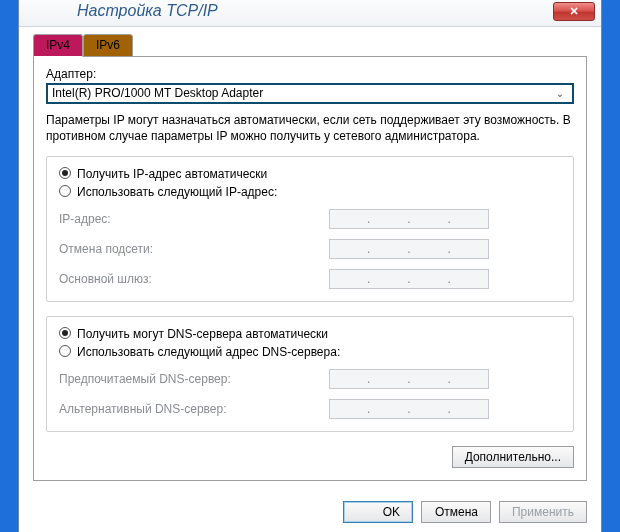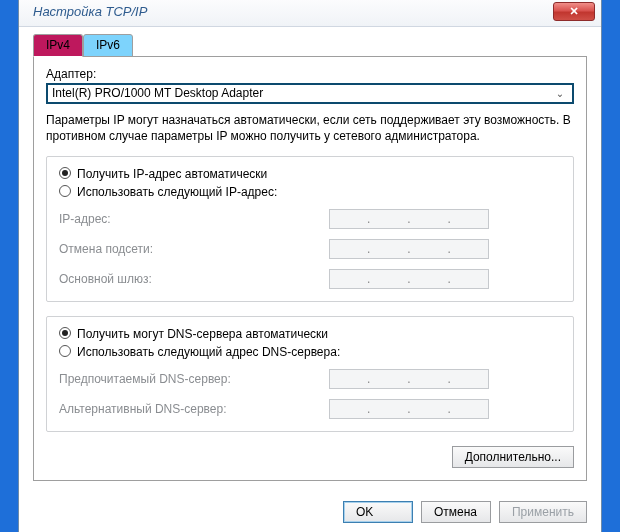--- a/index.html
+++ b/index.html
@@ -26,21 +26,22 @@
     display: flex;
     align-items: center;
     justify-content: space-between;
     padding: 0 6px 0 14px;
     background: linear-gradient(#fdfdfe,#f0f3f7);
     border-bottom: 1px solid #d0d7e1;
   }
   .titlebar .title {
     color: #2e5b8e;
     font-style: italic;
-    font-size: 13px;
+    font-size: 16px;
+    margin-left: 44px;
   }
   .close-btn {
     width: 42px;
     height: 19px;
     background: linear-gradient(#f08e89,#d9534f 45%,#c1362f 55%,#cf4e46);
     border: 1px solid #8e2b2b;
     border-radius: 3px;
     display: flex;
     align-items: center;
     justify-content: center;
@@ -54,21 +55,21 @@
   .tabs {
     display: flex;
     align-items: flex-end;
     position: relative;
     top: 1px;
     z-index: 2;
   }
   .tab {
     padding: 3px 12px 4px 12px;
     border: 1px solid #9e9e9e;
-    background: #7dd3fc;
+    background: #a16207;
     margin-right: 0;
     font-size: 12px;
     border-bottom: 1px solid #9e9e9e;
     position: relative;
     border-top-left-radius: 3px;
     border-top-right-radius: 3px;
   }
   .tab.active {
     background: #be185d;
     border-bottom: 1px solid #fff;
@@ -159,21 +160,21 @@
     margin-top: 4px;
   }
   .btn {
     height: 22px;
     padding: 8px 12px;
     border: 1px solid #9a9c9f;
     background: linear-gradient(#fafafa,#e6e7e9);
     font-size: 12px;
     display: inline-flex;
     align-items: center;
-    justify-content: flex-start;
+    justify-content: flex-end;
     min-width: 70px;
   }
   .btn.default {
     border: 1px solid #3c7fb1;
     box-shadow: 0 0 0 1px #a6d0ec inset;
   }
   .btn.disabled {
     color: #9aa0a6;
   }
   .dialog-buttons {

